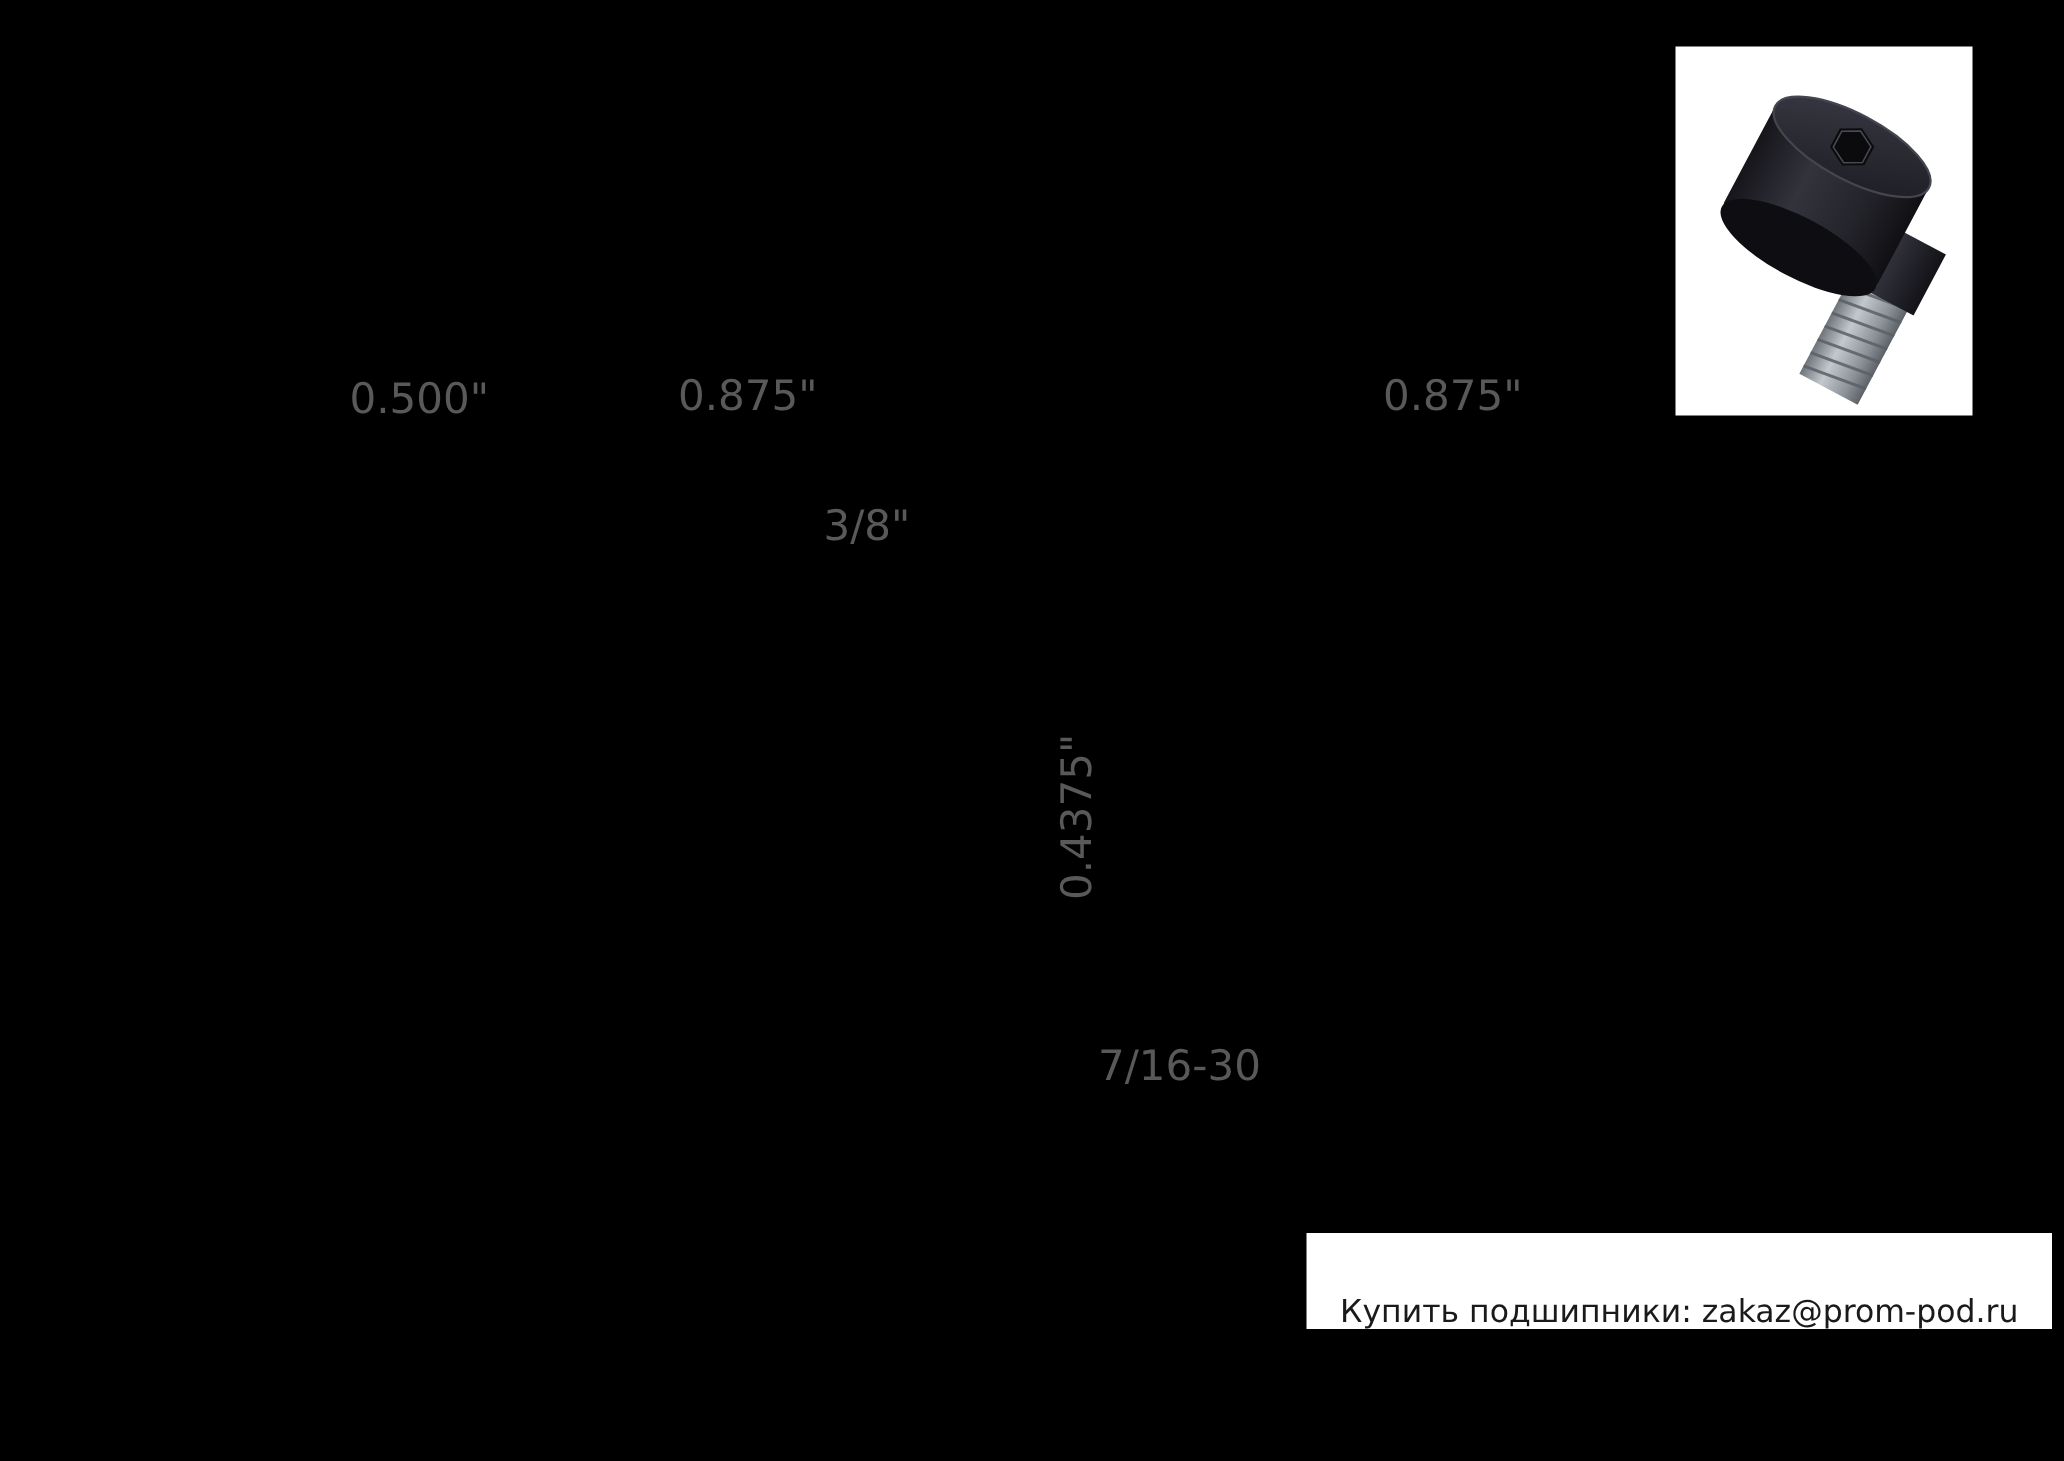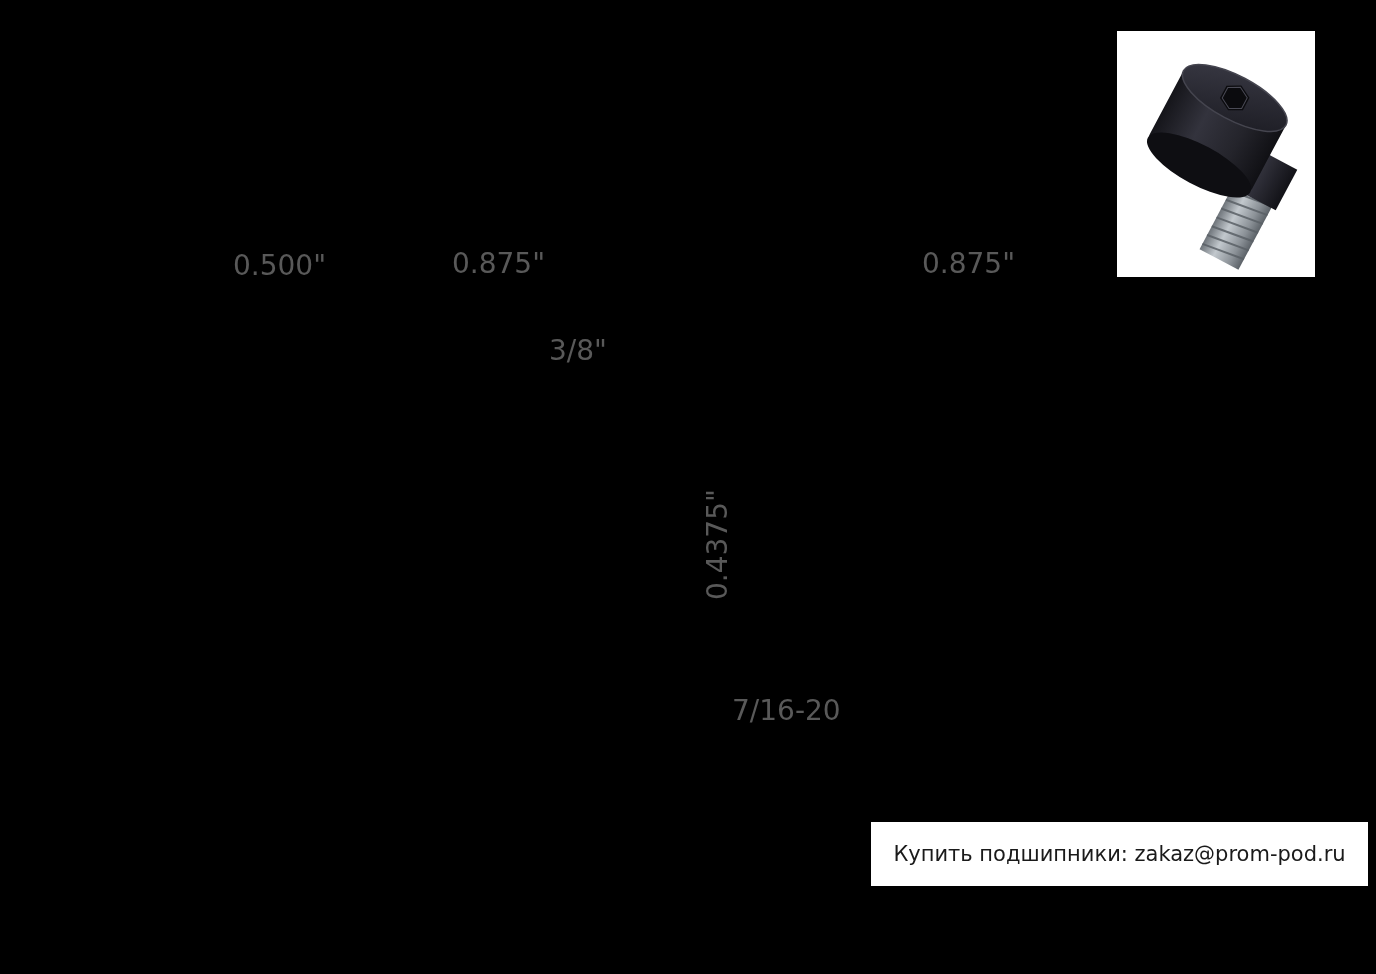--- a/index.html
+++ b/index.html
@@ -50,41 +50,41 @@
   }
   
   #banner {
     position: absolute;
     left: 871px;
     top: 822px;
     width: 497px;
     height: 64px;
     background: #ffffff;
     display: flex;
-    align-items: center;
+    align-items: flex-end;
     justify-content: center;
   }
   #banner .banner-text {
     color: #1a1a1a;
     font-size: 21px;
     font-family: "DejaVu Sans", "Liberation Sans", sans-serif;
     white-space: nowrap;
   }
 </style>
 </head>
 <body>
 
 <div id="stage">
 
   <div class="dim" style="left:233px; top:252px;">0.500"</div>
   <div class="dim" style="left:452px; top:250px;">0.875"</div>
   <div class="dim" style="left:922px; top:250px;">0.875"</div>
   <div class="dim" style="left:549px; top:337px;">3/8"</div>
   <div class="dim rot" style="left:704px; top:600px;">0.4375"</div>
-  <div class="dim" style="left:732px; top:697px;">7/16-20</div>
+  <div class="dim" style="left:732px; top:697px;">7/16-30</div>
 
   <div id="photo">
     <svg width="198" height="246" viewBox="0 0 198 246" xmlns="http://www.w3.org/2000/svg">
       <defs>
         <linearGradient id="headGrad" x1="0" y1="0" x2="1" y2="0">
           <stop offset="0" stop-color="#15151a"></stop>
           <stop offset="0.35" stop-color="#33333d"></stop>
           <stop offset="0.7" stop-color="#24242b"></stop>
           <stop offset="1" stop-color="#101014"></stop>
         </linearGradient>

